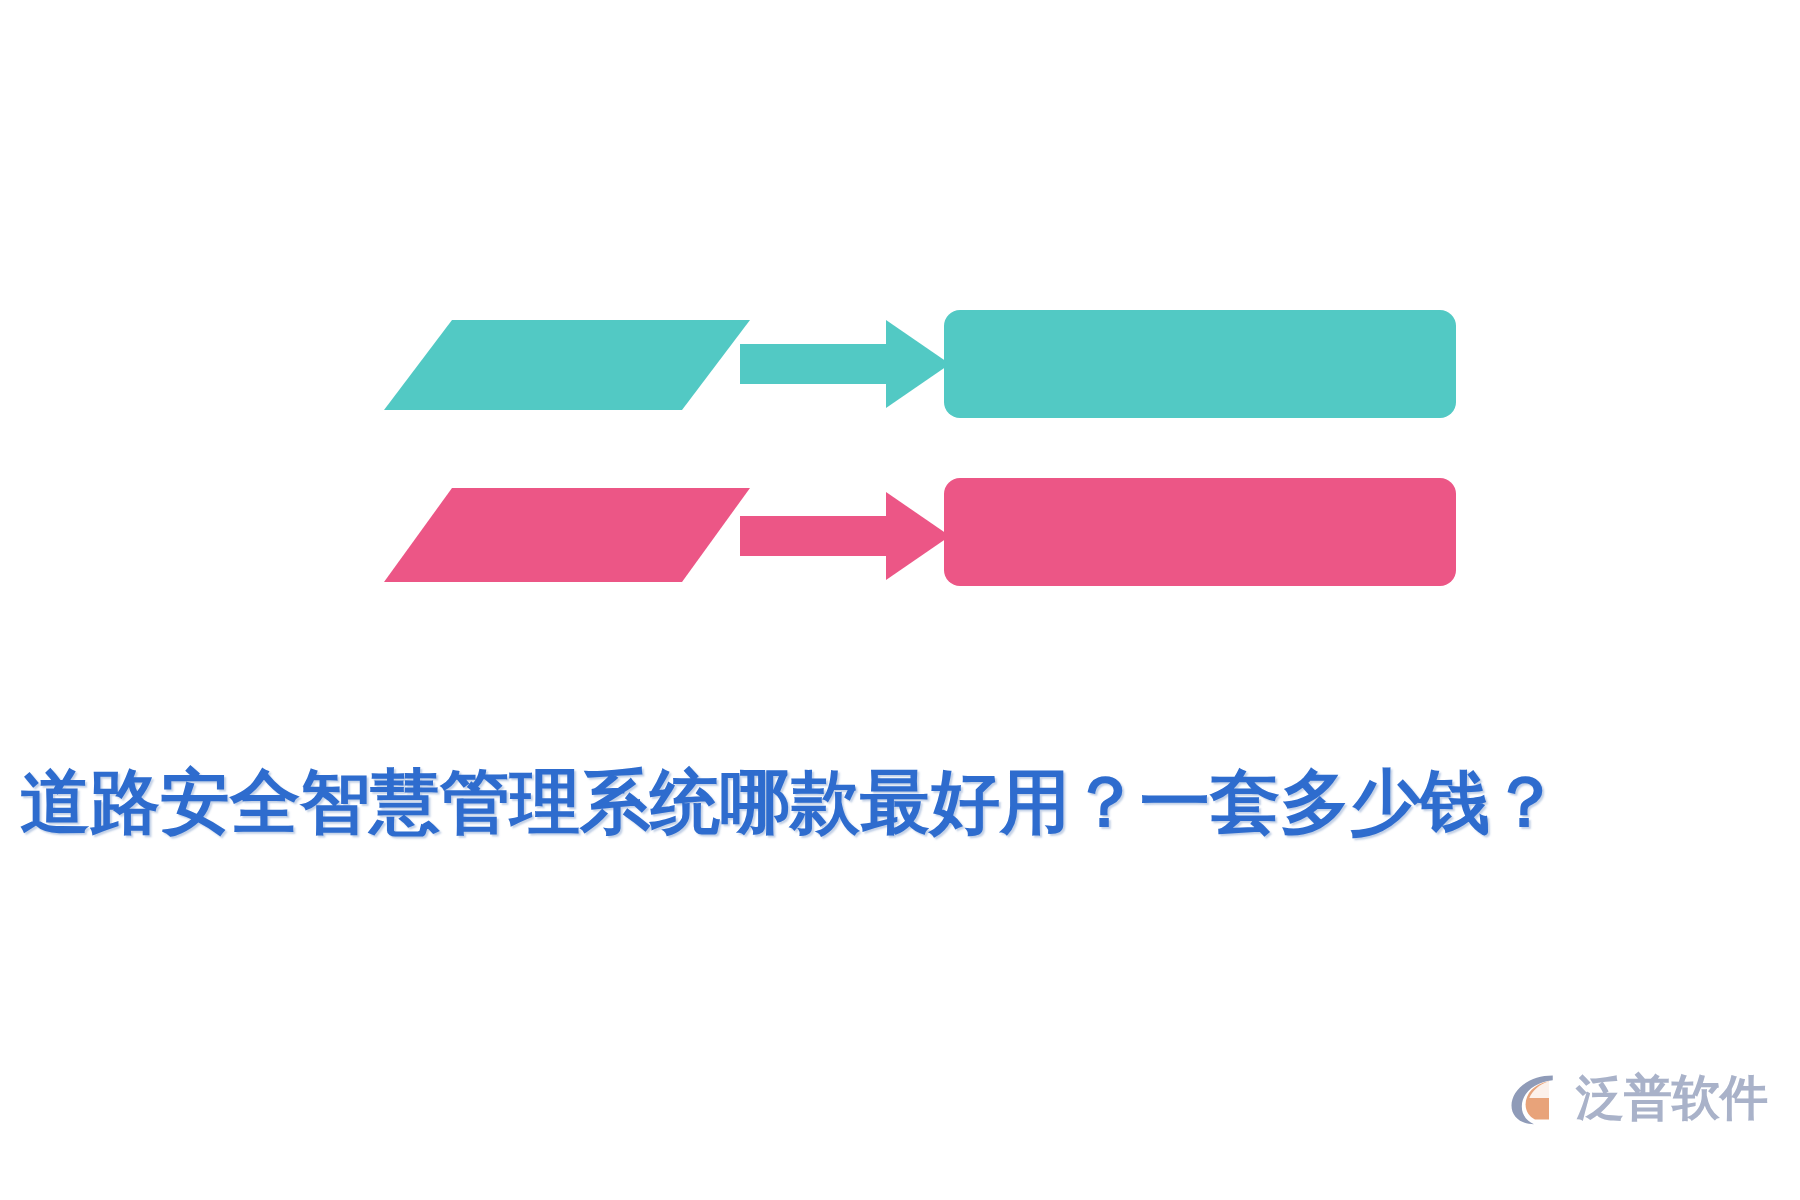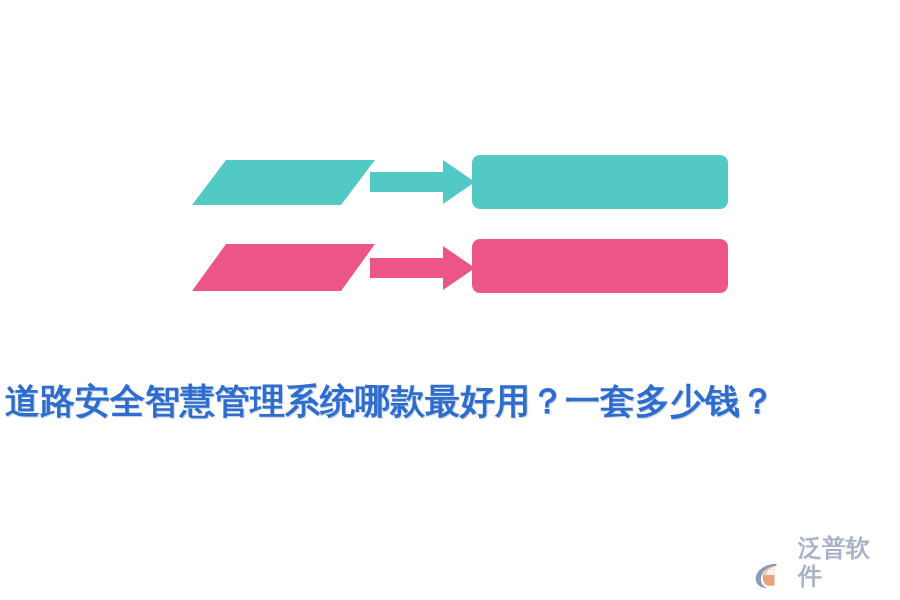--- a/index.html
+++ b/index.html
@@ -34,21 +34,21 @@
   .diagram svg {
     display: block;
   }
 
   
   .headline {
     position: absolute;
     left: 0;
     top: 378px;
     width: 780px;
-    text-align: center;
+    text-align: right;
     font-family: "Liberation Serif", "DejaVu Serif", serif;
     font-weight: 700;
     font-size: 35px;
     line-height: 48px;
     letter-spacing: 0px;
     color: #2e6cce;
     white-space: nowrap;
     text-shadow: 1px 1px 1px rgba(120,150,200,0.45);
   }
 
@@ -58,22 +58,22 @@
     right: 8px;
     bottom: 8px;
     width: 140px;
     height: 58px;
   }
   .logo-row {
     position: absolute;
     left: 0;
     top: 0;
     display: flex;
-    align-items: flex-end;
-    gap: 16px;
+    align-items: center;
+    gap: 6px;
   }
   .logo-mark {
     width: 30px;
     height: 30px;
     flex: 0 0 30px;
   }
   .logo-name {
     font-family: "DejaVu Sans", "Liberation Sans", sans-serif;
     font-size: 24px;
     font-weight: 700;

